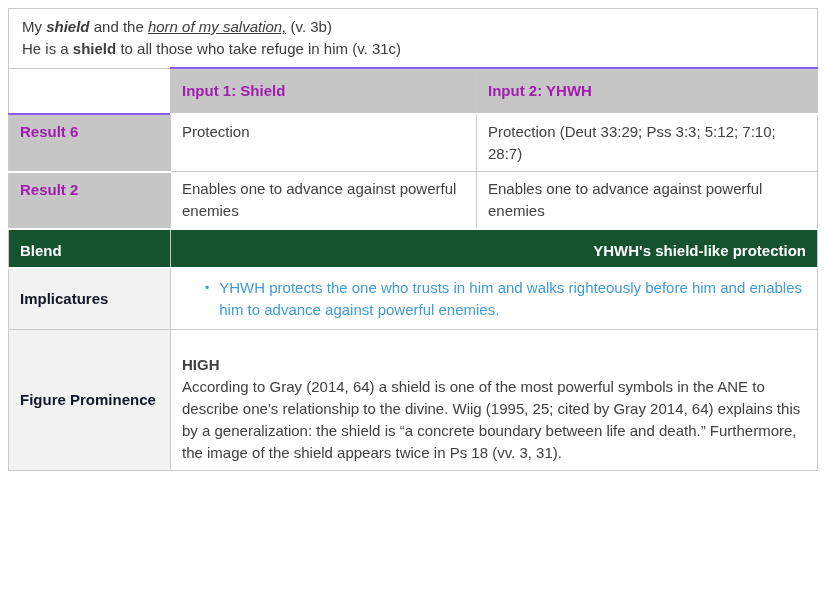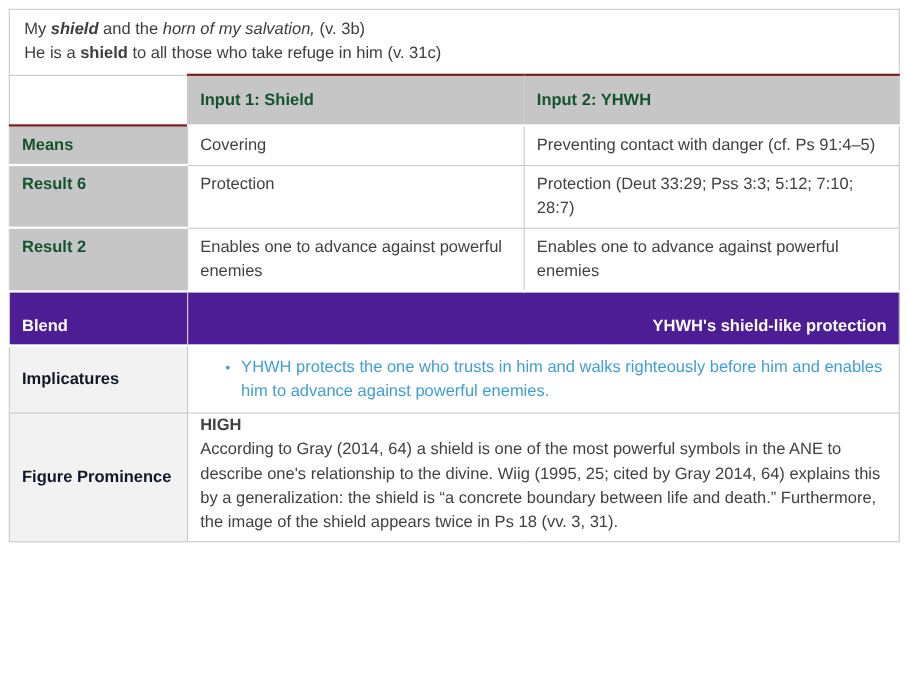--- a/index.html
+++ b/index.html
@@ -30,42 +30,42 @@
     border: 1px solid #c9c9c9;
     padding: 6px 11px;
     vertical-align: top;
     line-height: 22px;
     background: #ffffff;
   }
 
   
   td.intro { padding: 7px 13px; color: #3d3d3d; }
   .b  { font-weight: bold; }
-  .i  { font-style: italic; }
+  .i  { font-style: italic; text-decoration: underline; }
   .bi { font-weight: bold; font-style: italic; }
 
   
   td.lbl {
     background: #c6c6c6;
     font-weight: bold;
-    color: #14532d;
-    border-top: 2px solid #7f1d1d;
+    color: #a21caf;
+    border-top: 2px solid #8b5cf6;
     border-bottom: 2px solid #ffffff;
   }
   td.hdr { padding-top: 11px; padding-bottom: 11px; }
   td.corner { background: #ffffff; }
 
   
   td.blend {
-    background: #4c1d95;
+    background: #14532d;
     color: #ffffff;
     font-weight: bold;
     border-top: 2px solid #ffffff;
     border-bottom: 2px solid #ffffff;
-    padding-top: 20px;
+    padding-top: 10px;
     padding-bottom: 5px;
   }
   td.blend-value { text-align: right; }
 
   
   td.lbl-light {
     background: #f2f2f2;
     font-weight: bold;
     color: #0f172a;
     vertical-align: middle;
@@ -77,21 +77,21 @@
     display: flex;
     margin-left: 23px;
     color: #3f9dd8;
   }
   .bullet {
     font-size: 12px;
     margin-right: 10px;
     flex: 0 0 auto;
   }
 
-  td.fig-cell { padding-top: 0; padding-bottom: 6px; }
+  td.fig-cell { padding-top: 24px; padding-bottom: 6px; }
 </style>
 </head>
 <body>
 
 <div class="page">
   <table class="blend-table">
     <colgroup>
         <col class="c1">
         <col class="c2">
         <col class="c3">
@@ -105,25 +105,20 @@
       </td>
     </tr>
 
     <tr>
       <td class="corner hdr"></td>
       <td class="lbl hdr">Input 1: Shield</td>
       <td class="lbl hdr">Input 2: YHWH</td>
     </tr>
 
 
-    <tr>
-      <td class="lbl">Means</td>
-      <td>Covering</td>
-      <td>Preventing contact with danger (cf. Ps 91:4–5)</td>
-    </tr>
 
 
     <tr>
       <td class="lbl">Result 6</td>
       <td>Protection</td>
       <td>Protection (Deut 33:29; Pss 3:3; 5:12; 7:10; 28:7)</td>
     </tr>
 
     <tr>
       <td class="lbl">Result 2</td>

